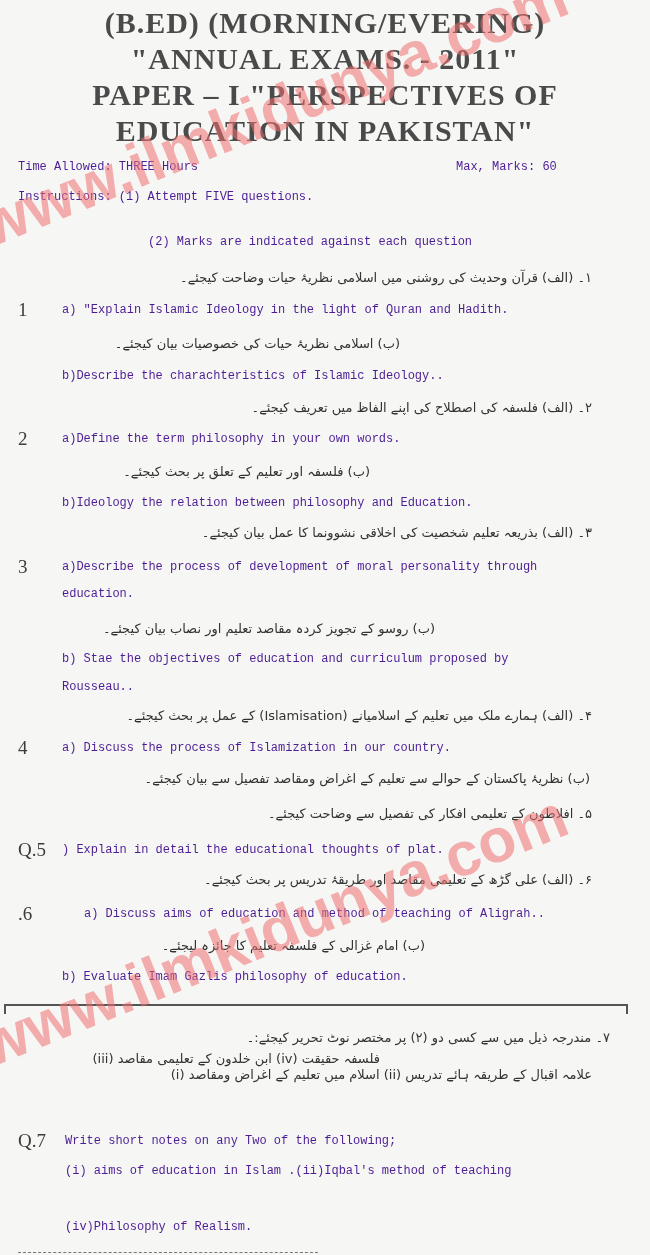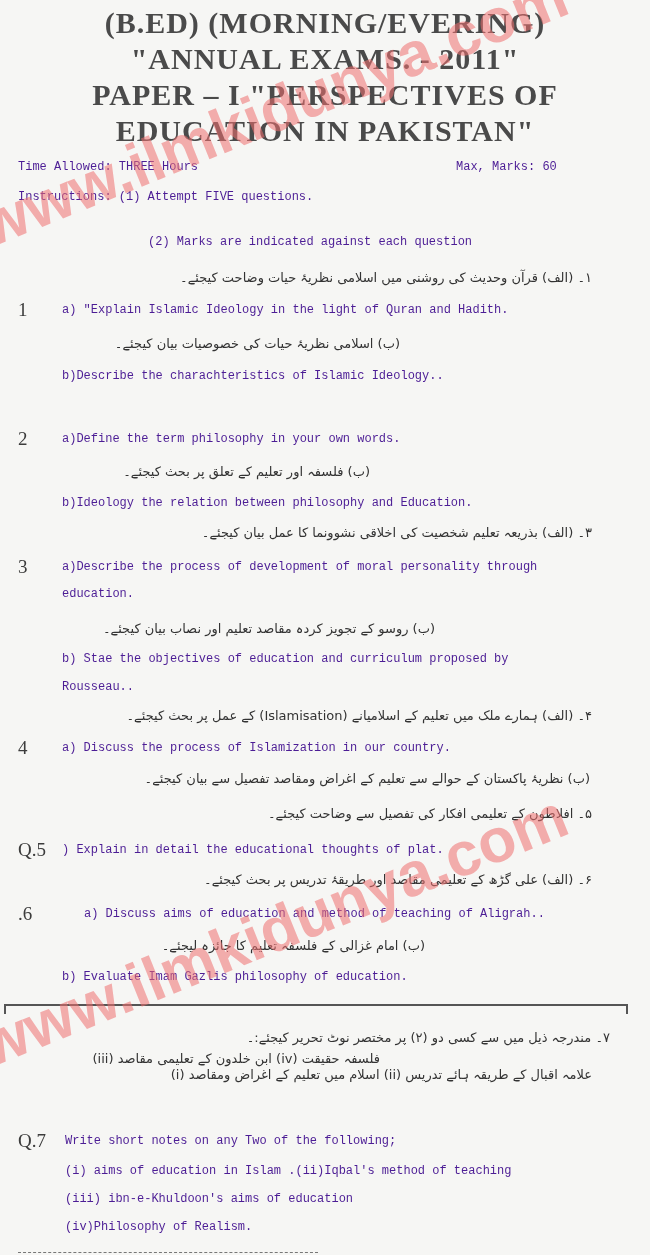--- a/index.html
+++ b/index.html
@@ -43,20 +43,21 @@
   <div class="ln" style="left:456px; top:156px;">Max, Marks: 60</div>
   <div class="ln" style="left:18px; top:186px;">Instructions:  (1) Attempt FIVE questions.</div>
   <div class="ln" style="left:148px; top:231px;">(2) Marks are indicated against each question</div>
 
   <div class="ur" style="right:58px; top:267px;">۱۔   (الف) قرآن وحدیث کی روشنی میں اسلامی نظریۂ حیات وضاحت کیجئے۔</div>
   <div class="num" style="left:18px; top:299px;">1</div>
   <div class="ln" style="left:62px; top:299px;">a) "Explain Islamic Ideology in the light of Quran and Hadith.</div>
   <div class="ur" style="right:250px; top:333px;">(ب) اسلامی نظریۂ حیات کی خصوصیات بیان کیجئے۔</div>
   <div class="ln" style="left:62px; top:365px;">b)Describe the charachteristics of Islamic Ideology..</div>
 
+  <div class="ur" style="right:58px; top:397px;">۲۔   (الف) فلسفہ کی اصطلاح کی اپنے الفاظ میں تعریف کیجئے۔</div>
   <div class="num" style="left:18px; top:428px;">2</div>
   <div class="ln" style="left:62px; top:428px;">a)Define the term philosophy in your own words.</div>
   <div class="ur" style="right:280px; top:461px;">(ب) فلسفہ اور تعلیم کے تعلق پر بحث کیجئے۔</div>
   <div class="ln" style="left:62px; top:492px;">b)Ideology the relation  between philosophy and Education.</div>
 
   <div class="ur" style="right:58px; top:522px;">۳۔   (الف) بذریعہ تعلیم شخصیت کی اخلاقی نشوونما کا عمل بیان کیجئے۔</div>
   <div class="num" style="left:18px; top:556px;">3</div>
   <div class="ln" style="left:62px; top:556px;">a)Describe the process of development of moral personality through</div>
   <div class="ln" style="left:62px; top:583px;">education.</div>
   <div class="ur" style="right:215px; top:618px;">(ب) روسو کے تجویز کردہ مقاصد تعلیم اور نصاب بیان کیجئے۔</div>
@@ -82,21 +83,20 @@
   <div class="rule" style="left:4px; top:1004px; width:2px; height:10px;"></div>
   <div class="rule" style="left:626px; top:1004px; width:2px; height:10px;"></div>
 
   <div class="ur" style="right:40px; top:1027px;">۷۔   مندرجہ ذیل میں سے کسی دو (۲) پر مختصر نوٹ تحریر کیجئے:۔</div>
   <div class="ur" style="right:58px; top:1064px;">(i) اسلام میں تعلیم کے اغراض ومقاصد   (ii)   علامہ اقبال کے طریقہ ہائے تدریس</div>
   <div class="ur" style="right:270px; top:1048px;">(iii) ابن خلدون کے تعلیمی مقاصد      (iv)   فلسفہ حقیقت</div>
 
   <div class="num" style="left:18px; top:1130px;">Q.7</div>
   <div class="ln" style="left:65px; top:1130px;">Write short notes on any Two of the following;</div>
   <div class="ln" style="left:65px; top:1160px;">(i)  aims of education in Islam  .(ii)Iqbal's method of teaching</div>
-  <div class="ln" style="left:65px; top:1188px;">(iii)  ibn-e-Khuldoon's aims of education</div>
   <div class="ln" style="left:65px; top:1216px;">(iv)Philosophy of Realism.</div>
 
   <div style="position:absolute; left:18px; top:1252px; width:300px; border-top:1px dashed #777;"></div>
 
   <div class="wm" style="left:-5px; top:190px; font-size:62px; transform:rotate(-22deg);">www.ilmkidunya.com</div>
   <div class="wm" style="left:-5px; top:1010px; font-size:62px; transform:rotate(-22deg);">www.ilmkidunya.com</div>
 
 </div>
 
 </body></html>

